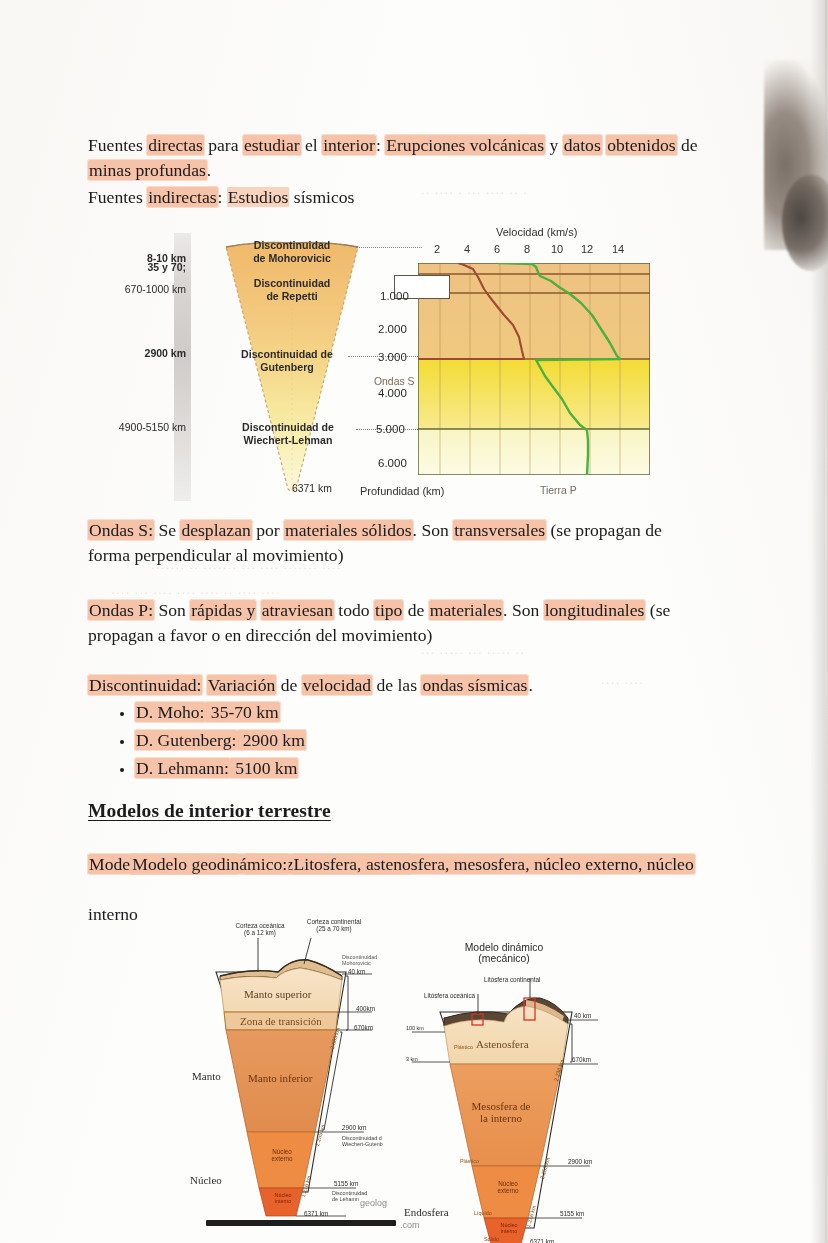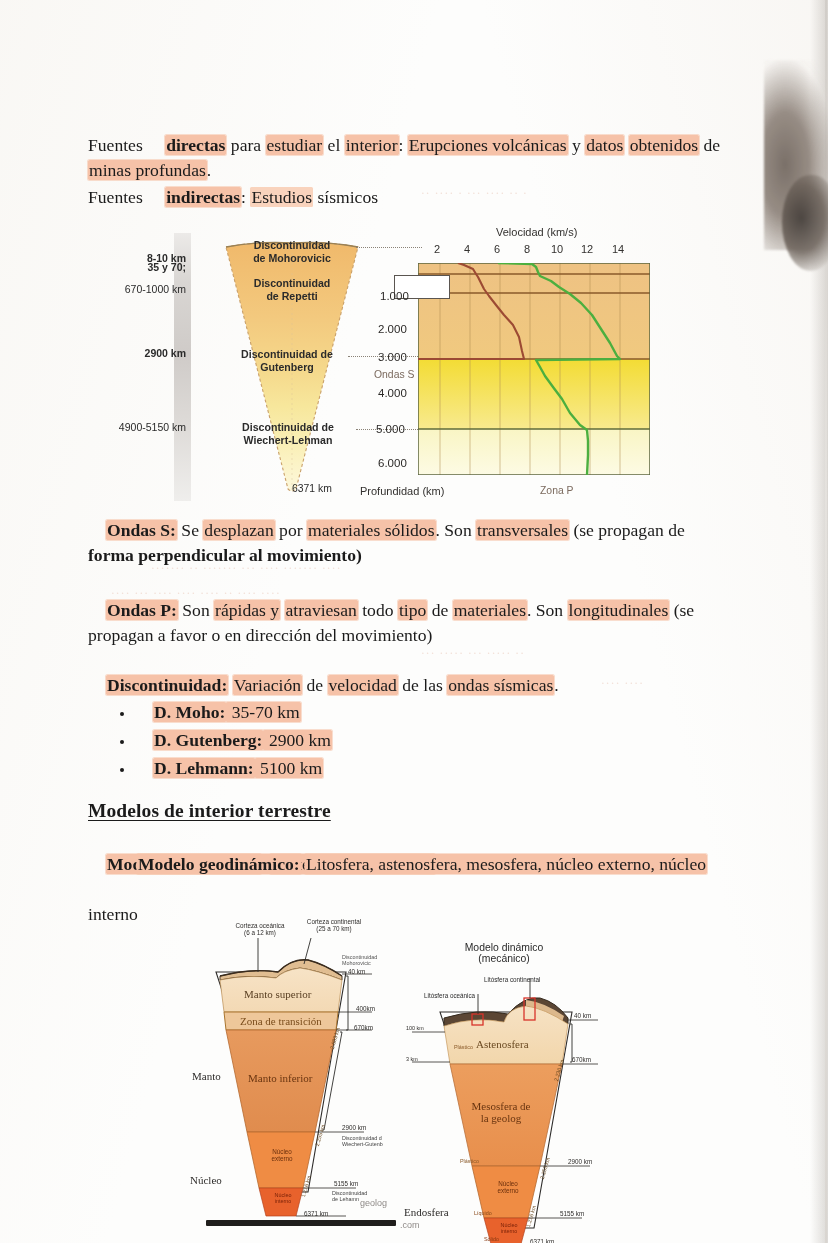--- a/index.html
+++ b/index.html
@@ -33,21 +33,21 @@
 
   .content{position:absolute;left:0;top:0;width:828px;height:1243px;}
 
   h1.title{
     position:absolute;font-size:19.5px;font-weight:bold;margin:0;
     text-decoration:underline;text-underline-offset:3px;
     font-family:"Liberation Serif",serif;letter-spacing:.1px;
   }
   .para{position:absolute;font-size:17.6px;line-height:25px;margin:0;
     font-family:"Liberation Serif",serif;}
-  .b{font-weight:bold;margin-left:18px;}
+  .b{font-weight:normal;}
   
   .hl{background:#f6c2a8;box-shadow:0 0 0 1px rgba(246,194,168,.55);
       border-radius:1.5px;padding:0 1px;}
   .hl2{background:#f9d3bd;border-radius:1.5px;padding:0 1px;}
 
   ul.bullets{position:absolute;margin:0;padding-left:47px;font-size:17.6px;line-height:28px;}
   ul.bullets li{margin:0;padding:0;}
   ul.bullets li::marker{font-size:14px;}
 
   
@@ -215,29 +215,29 @@
 
       <div class="inset-box" style="left:-24px;top:12px;width:54px;height:22px;"></div>
 
       <div class="ytick" style="left:-38px;top:27px;">1.000</div>
       <div class="ytick" style="left:-40px;top:60px;">2.000</div>
       <div class="ytick" style="left:-40px;top:88px;">3.000</div>
       <div class="ytick" style="left:-40px;top:124px;">4.000</div>
       <div class="ytick" style="left:-42px;top:160px;">5.000</div>
       <div class="ytick" style="left:-40px;top:194px;">6.000</div>
 
-      <div class="wavelbl" style="left:-44px;top:106px;">Ondas S</div>
-      <div class="wavelbl" style="left:122px;top:222px;">Zona P</div>
+      <div class="wavelbl" style="left:-44px;top:113px;">Ondas S</div>
+      <div class="wavelbl" style="left:122px;top:222px;">Tierra P</div>
 
       <div class="axis-title" style="left:-58px;top:222px;">Profundidad (km)</div>
     </div>
   </div>
 
   <p class="para" style="left:88px;top:518px;width:650px;"><span class="b hl">Ondas S:</span><span> Se </span><span class="hl">desplazan</span><span> por </span><span class="hl">materiales sólidos</span><span>. Son </span><span class="hl">transversales</span><span> (se propagan de</span></p>
-  <p class="para" style="left:88px;top:543px;font-weight:bold;">forma perpendicular al movimiento)</p>
+  <p class="para" style="left:88px;top:543px;">forma perpendicular al movimiento)</p>
 
   <p class="para" style="left:88px;top:598px;width:650px;"><span class="b hl">Ondas P:</span><span> Son </span><span class="hl">rápidas y</span><span> </span><span class="hl">atraviesan</span><span> todo </span><span class="hl">tipo</span><span> de </span><span class="hl">materiales</span><span>. Son </span><span class="hl">longitudinales</span><span> (se</span></p>
   <p class="para" style="left:88px;top:623px;">propagan a favor o en dirección del movimiento)</p>
 
   <p class="para" style="left:88px;top:673px;width:650px;"><span class="b hl">Discontinuidad:</span><span> </span><span class="hl">Variación</span><span> de </span><span class="hl">velocidad</span><span> de las </span><span class="hl">ondas sísmicas</span><span>.</span></p>
 
   <ul class="bullets" style="left:88px;top:698px;">
     <li><span class="b hl">D. Moho:</span><span class="hl"> 35-70 km</span></li>
     <li><span class="b hl">D. Gutenberg:</span><span class="hl"> 2900 km</span></li>
     <li><span class="b hl">D. Lehmann:</span><span class="hl"> 5100 km</span></li>
@@ -397,21 +397,21 @@
       <g stroke="#2e2c2a" stroke-width=".9" fill="none">
         <path d="M158,84 L160,84 L160,122 L158,122"></path>
       </g>
     </svg>
 
     <div class="dlbl small" style="left:72px;top:36px;color:#2a2a2a;">Litósfera continental</div>
     <div class="dlbl small" style="left:12px;top:52px;color:#2a2a2a;">Litósfera oceánica</div>
     <div class="dlbl mid" style="left:64px;top:98px;color:#6b4a22;">Astenosfera</div>
     <div class="dlbl mid" style="left:58px;top:160px;text-align:center;width:62px;color:#6a3510;">
       <span>Mesosfera de</span><br>
-      <span>la geolog</span>
+      <span>la interno</span>
     </div>
     <div class="dlbl mid" style="left:-8px;top:266px;">Endosfera</div>
     <div class="dlbl small" style="left:76px;top:240px;text-align:center;width:40px;color:#6a2f0c;">
       <span>Núcleo</span><br>
       <span>externo</span>
     </div>
     <div class="dlbl tiny" style="left:80px;top:282px;text-align:center;width:34px;color:#7a2208;">
       <span>Núcleo</span><br>
       <span>interno</span>
     </div>

